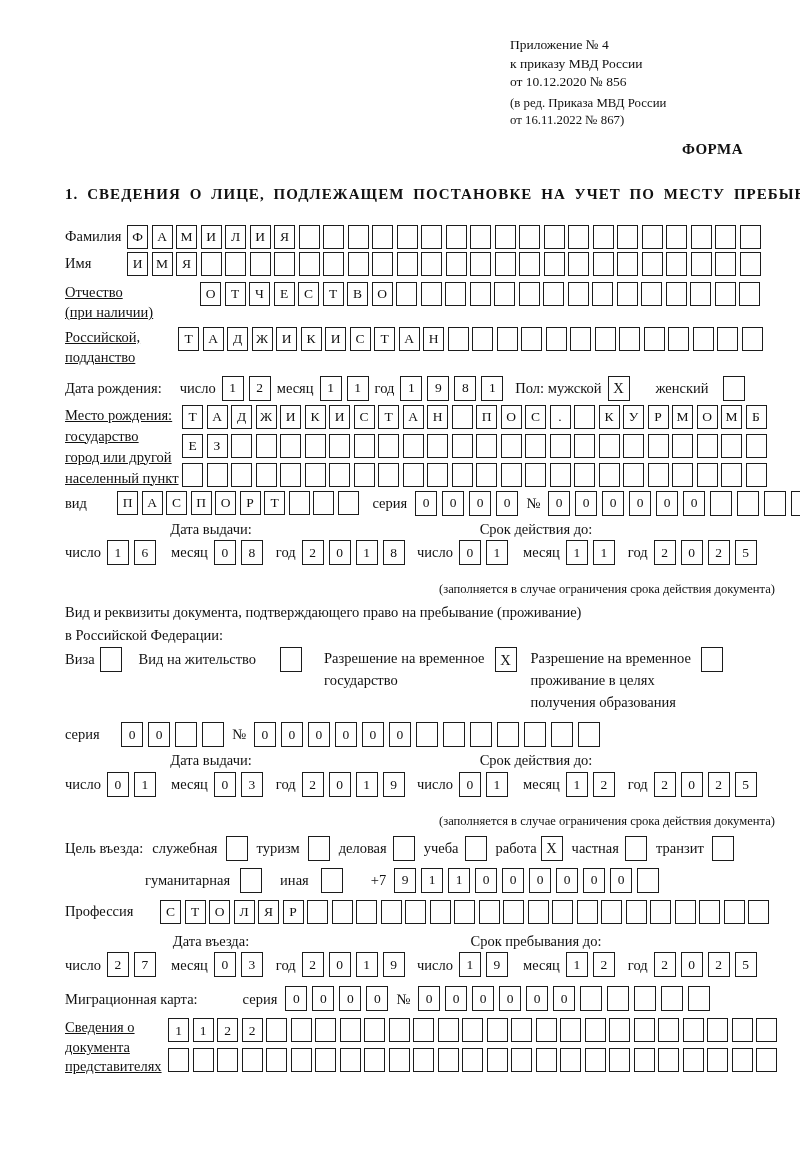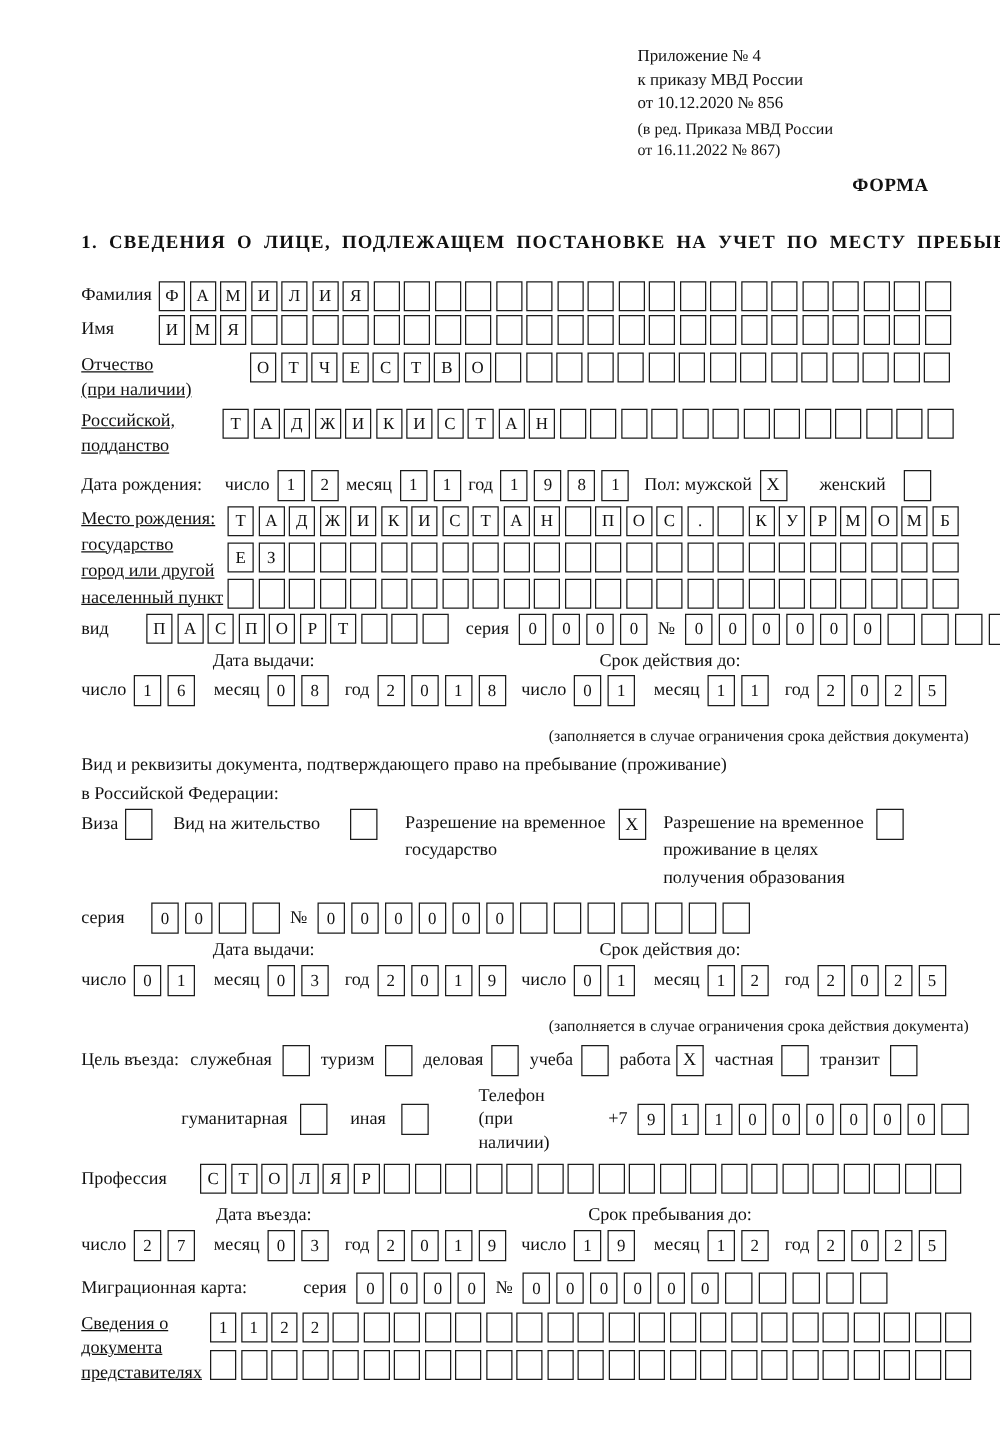--- a/index.html
+++ b/index.html
@@ -539,21 +539,20 @@
         <span>транзит</span>
         <span class="box" style="margin-left:8px;"></span>
       </span>
   </div>
 
   <div class="purp" style="margin-top:7px;">
     <span style="margin-left:80px;">гуманитарная</span>
     <span class="box" style="margin-left:10px;"></span>
     <span style="margin-left:18px;">иная</span>
     <span class="box" style="margin-left:12px;"></span>
-    <span style="margin-left:40px;">Телефон (при наличии)</span>
     <span style="margin-left:28px;">+7</span>
     <span class="cellrow sp" style="margin-left:8px;">
         <span class="cell">9</span>
         <span class="cell">1</span>
         <span class="cell">1</span>
         <span class="cell">0</span>
         <span class="cell">0</span>
         <span class="cell">0</span>
         <span class="cell">0</span>
         <span class="cell">0</span>

